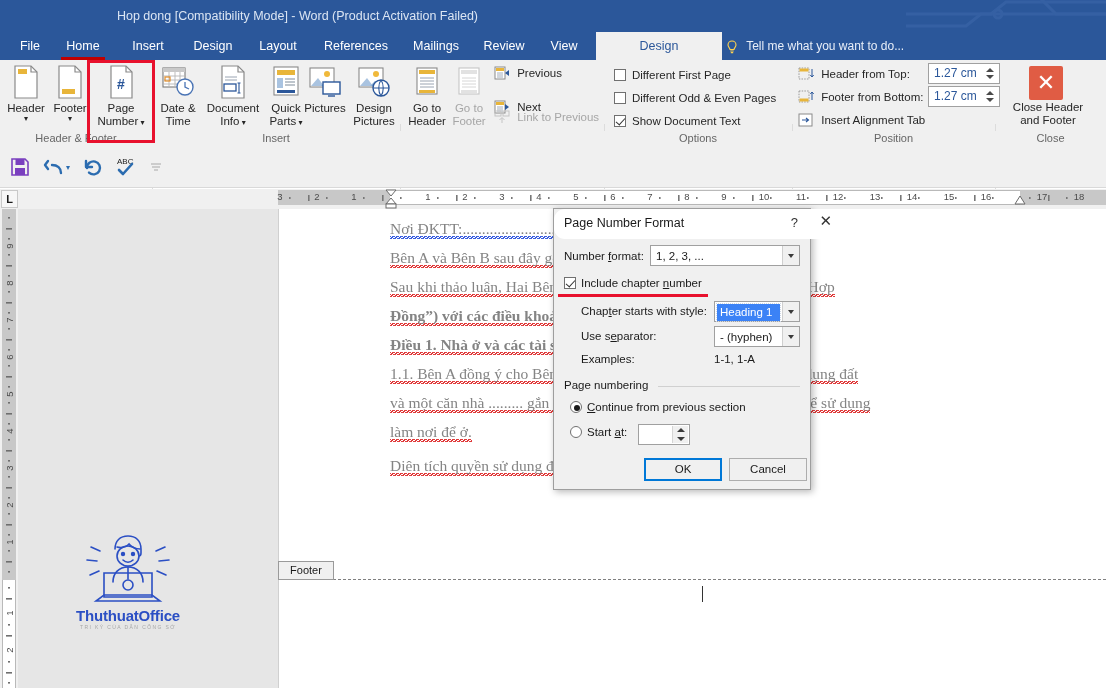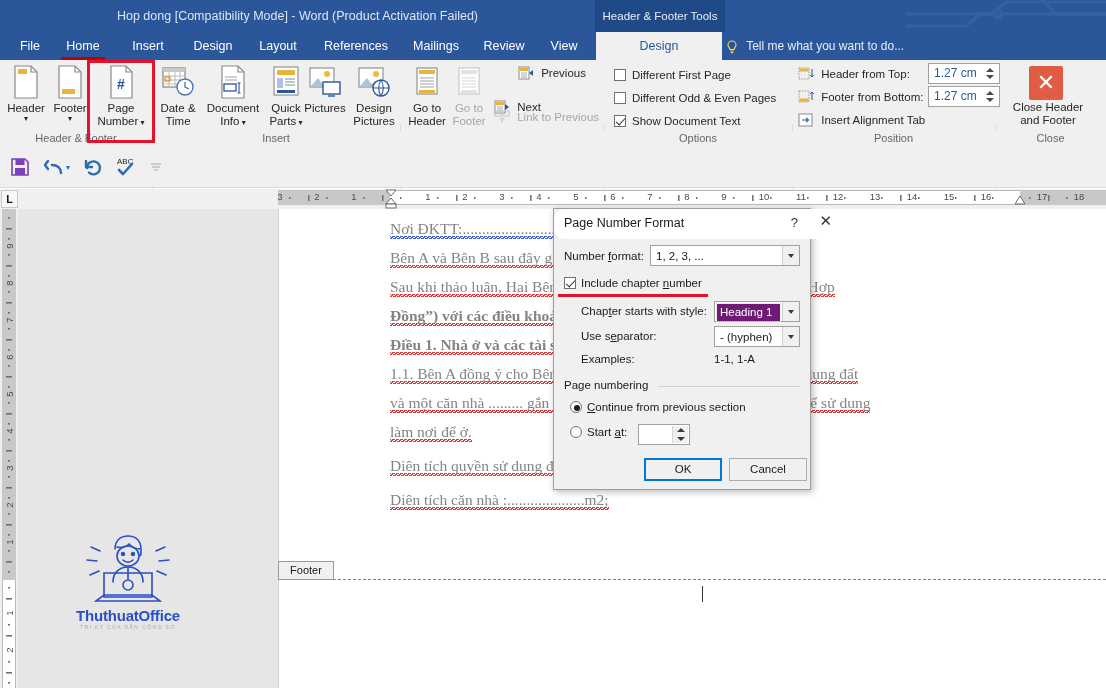--- a/index.html
+++ b/index.html
@@ -229,21 +229,21 @@
   .combo .arrow {
     position: absolute; right: 0px; top: 0px; width: 17px; height: 19px;
     background: #f0f0f0; border-left: 1px solid #cfcfcf;
   }
   .combo .arrow::after {
     content:""; position:absolute; left: 5px; top: 8px; width: 0; height: 0;
     border-left: 3.5px solid transparent; border-right: 3.5px solid transparent;
     border-top: 4px solid #3a3a3a;
   }
   .combo.sel .val {
-    left: 2px; top: 2px; right: 19px; background: #701a75; color: #fff;
+    left: 2px; top: 2px; right: 19px; background: #3b82f6; color: #fff;
     padding-left: 3px; outline: 1px dotted #cfd8e6;
   }
   .dchk { position: absolute; font-size: 11.5px; color: #1a1a1a; white-space: nowrap; }
   .dchkbox {
     display: inline-block; width: 12px; height: 12px; border: 1px solid #707070;
     background: #fff; vertical-align: -2px; margin-right: 5px; position: relative;
   }
   .dchkbox.checked::after {
     content: ""; position: absolute; left: 3px; top: 0px; width: 4px; height: 8px;
     border: solid #333; border-width: 0 1.5px 1.5px 0; transform: rotate(42deg);
@@ -291,21 +291,20 @@
   <div class="titlebar">
     <svg class="circuit" viewBox="0 0 200 32">
       <g stroke="#3e68ab" stroke-width="3" fill="none">
         <path d="M-5 14 H85 L100 2 H210"></path>
         <path d="M-5 26 H60 L75 14 H210"></path>
         <path d="M130 -6 L150 14 H210"></path>
       </g>
       <circle cx="92" cy="14" r="4" fill="none" stroke="#3e68ab" stroke-width="3"></circle>
     </svg>
     <div class="title-text">Hop dong [Compatibility Mode] - Word (Product Activation Failed)</div>
-    <div class="ctx-tab-label">Header &amp; Footer Tools</div>
   </div>
 
   <div class="tabstrip">
     <div class="tab" style="left:12px;width:36px">File</div>
     <div class="tab" style="left:55px;width:56px">Home</div>
     <div class="tab" style="left:122px;width:52px">Insert</div>
     <div class="tab" style="left:184px;width:58px">Design</div>
     <div class="tab" style="left:250px;width:56px">Layout</div>
     <div class="tab" style="left:314px;width:84px">References</div>
     <div class="tab" style="left:404px;width:64px">Mailings</div>
@@ -461,21 +460,21 @@
           <rect x="4" y="3" width="20" height="26" fill="#fff" stroke="#c6c6c6" stroke-width="1.1"></rect>
           <rect x="6" y="5" width="16" height="4" fill="#e2e2e2"></rect>
           <path d="M7 13h14M7 16h14M7 19h14M7 22h14" stroke="#d6d6d6" stroke-width="1"></path>
           <rect x="6" y="25" width="16" height="3" fill="#e2e2e2"></rect>
         </svg>
       </span>
       <span class="lbl">Go to</span>
       <span class="lbl">Footer</span>
     </div>
 
-    <div class="smallitem" style="left:494px;top:5px;margin-left:24px;">
+    <div class="smallitem" style="left:494px;top:5px;">
       <span style="display:inline-block;vertical-align:-3px;margin-right:4px;">
         <svg width="16" height="14" viewBox="0 0 16 14">
             <rect x="1" y="1" width="10" height="12" fill="#fff" stroke="#8a8a8a" stroke-width="1"></rect>
             <rect x="2" y="2" width="8" height="3" fill="#e8b53a"></rect>
             <path d="M3 7h6M3 9h6M3 11h6" stroke="#9aa4b2" stroke-width=".9"></path>
             <path d="M15 4l-4 3 4 3z" fill="#2b579a"></path>
           </svg>
       </span>
       <span>Previous</span>
     </div>
@@ -781,21 +780,20 @@
       <div class="doc-text">
         <div class="dline"><span class="sqb">Nơi ĐKTT:.....................................................................</span></div>
         <div class="dline"><span class="sq">Bên A và Bên B sau đây gọi chung là “Các Bên”.</span></div>
         <div class="dline"><span class="sq">Sau khi thảo luận, Hai Bên thống nhất ký kết Hợp đồng thuê nhà (“Hợp</span></div>
         <div class="dline b"><span class="sq">Đồng”) với các điều khoản sau:</span></div>
         <div class="dline b"><span class="sq">Điều 1. Nhà ở và các tài sản khác:</span></div>
         <div class="dline"><span class="sq">1.1. Bên A đồng ý cho Bên B thuê và Bên B đồng ý thuê quyền sử dụng đất</span></div>
         <div class="dline"><span class="sq">và một căn nhà ......... gắn liền với quyền sử dụng đất tại địa chỉ ... để sử dụng</span></div>
         <div class="dline"><span class="sq">làm nơi để ở.</span></div>
         <div class="dline" style="margin-top:18px;"><span class="sq">Diên tích quyền sử dụng đất :.................m2;</span></div>
-        <div class="dline" style="margin-top:18px;"><span class="sq">Diên tích căn nhà :....................m2;</span></div>
       </div>
 
       <div class="footer-sep"></div>
       <div class="footer-tab">Footer</div>
       <div class="footer-caret"></div>
     </div>
   </div>
 
   <div class="dialog">
     <div class="dlg-title">

